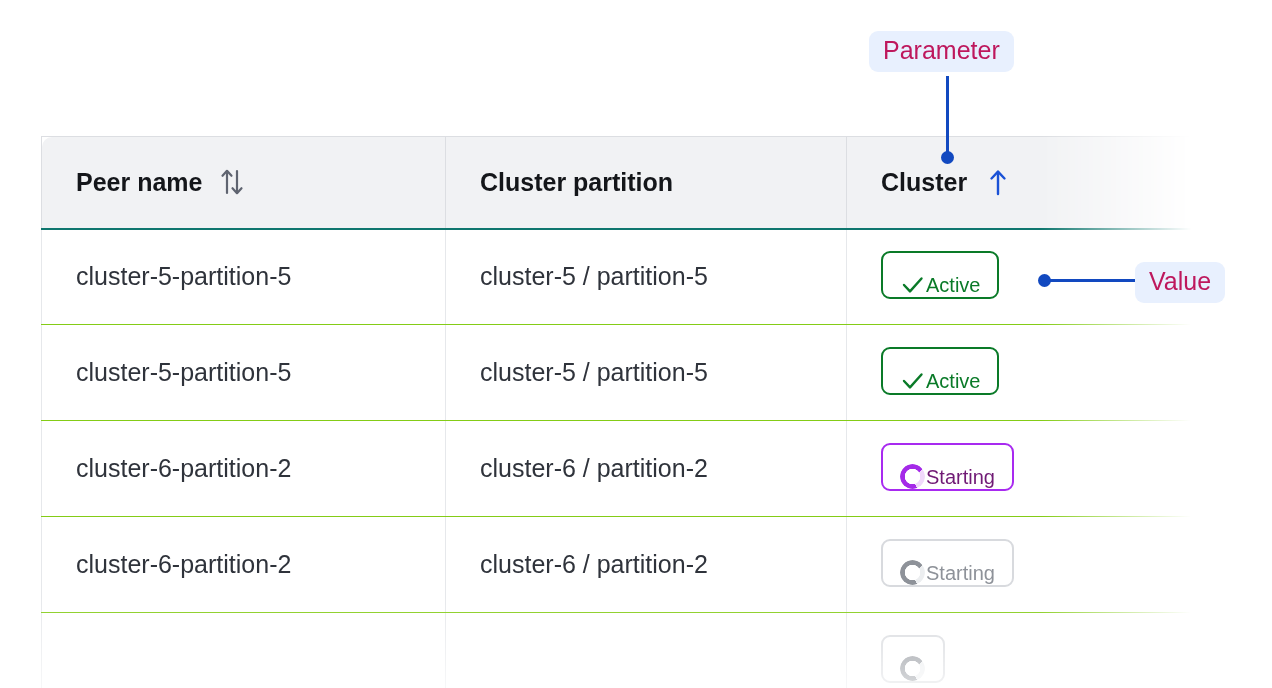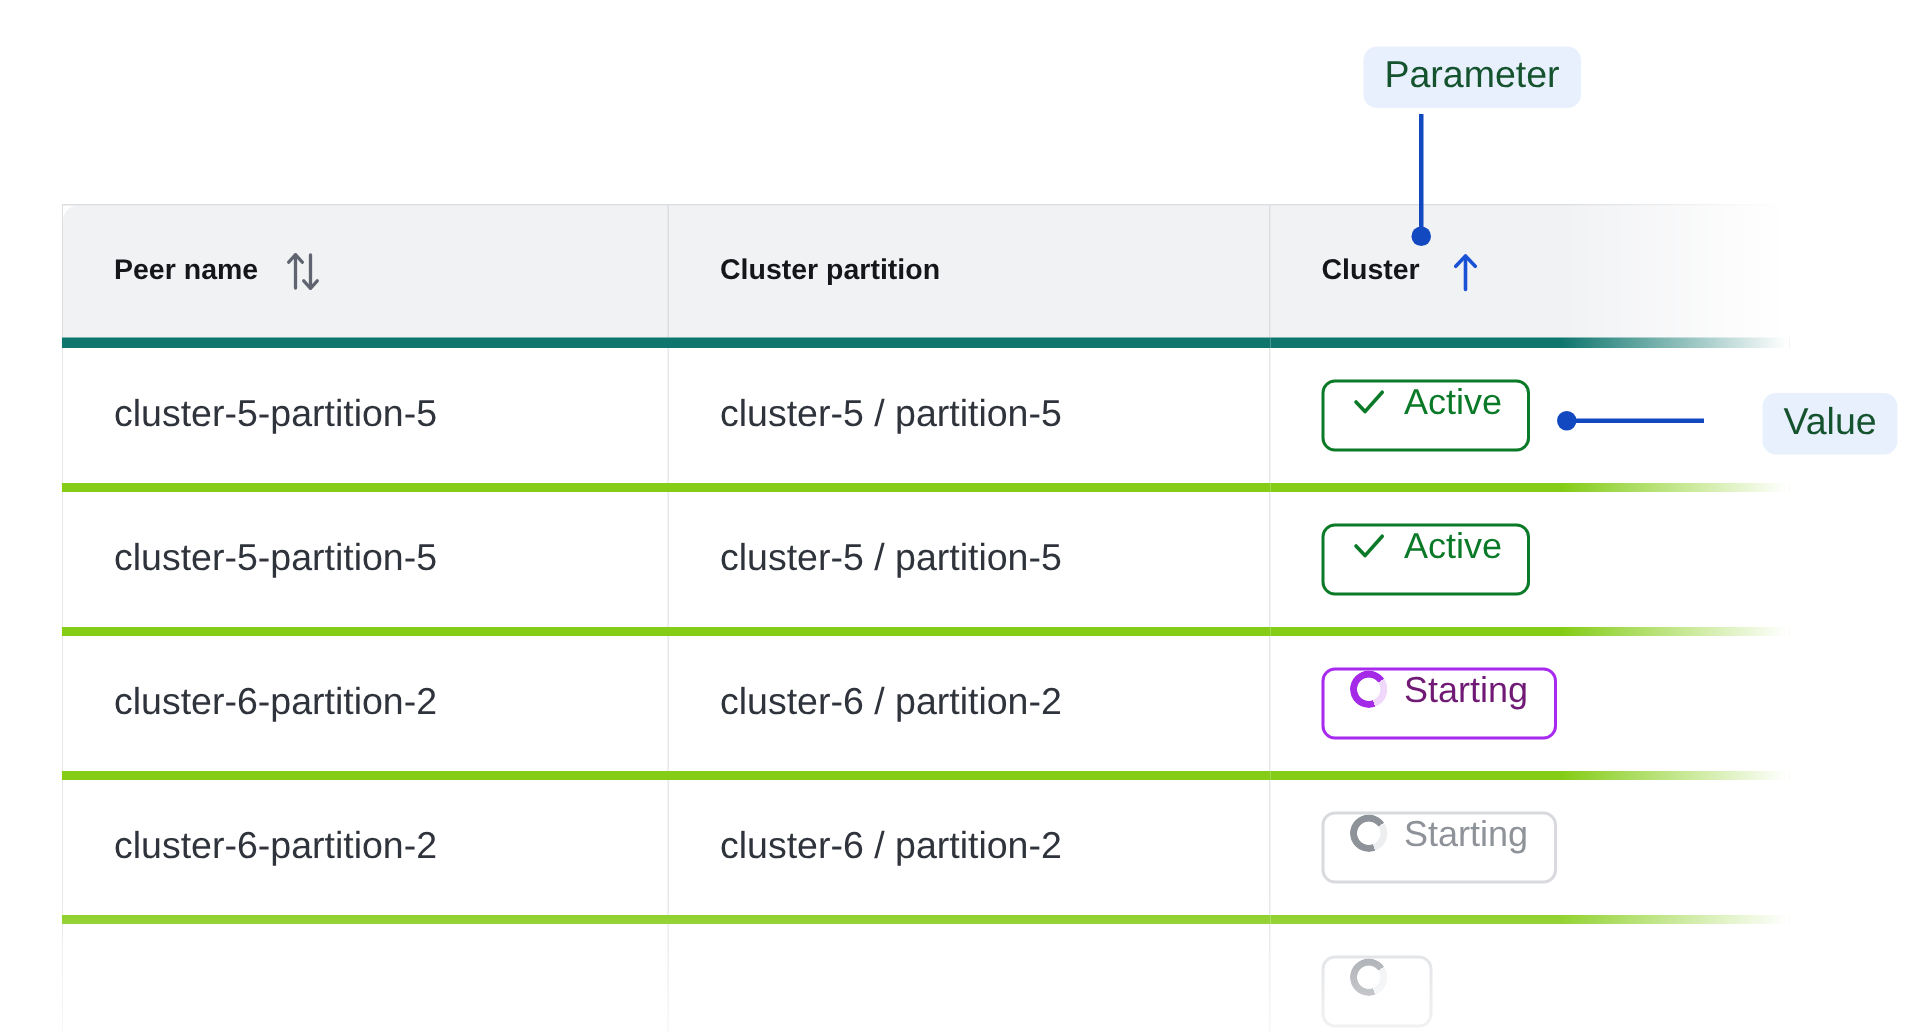--- a/index.html
+++ b/index.html
@@ -45,42 +45,42 @@
     table-layout: fixed;
     background: #ffffff;
   }
 
   table.peer-table thead th {
     background: #f1f2f4;
     height: 92px;
     padding: 0 0 0 34px;
     text-align: left;
     vertical-align: middle;
-    font-size: 19px;
+    font-size: 25px;
     font-weight: bold;
     color: #14161a;
-    border-bottom: 7px solid #0f766e;
+    border-bottom: 2px solid #0f766e;
     border-right: 1px solid #dcdee2;
     box-sizing: border-box;
     white-space: nowrap;
   }
   table.peer-table thead th:first-child {
     border-left: 1px solid #dcdee2;
     border-top: 1px solid #dcdee2;
     border-top-left-radius: 10px;
   }
   table.peer-table thead th:not(:first-child) { border-top: 1px solid #dcdee2; margin-top: 26px; }
 
   table.peer-table tbody td {
     height: 96px;
     padding: 0 16px 0 34px;
     vertical-align: middle;
     font-size: 25px;
     color: #2f333b;
-    border-bottom: 6px solid #84cc16;
+    border-bottom: 1px solid #84cc16;
     border-right: 1px solid #e6e8eb;
     box-sizing: border-box;
     white-space: nowrap;
     background: #ffffff;
   }
   table.peer-table tbody td:first-child { border-left: 1px solid #e6e8eb; }
 
   tr.dim td { color: #a9adb5; }
 
   .col-peer   { width: 404px; }
@@ -92,27 +92,27 @@
     align-items: center;
     gap: 17px;
   }
 
   
   .sort-both, .sort-asc { display: block; flex: none; }
 
   
   .pill {
     display: inline-flex;
-    align-items: flex-start;
-    gap: 11px;
+    align-items: flex-end;
+    gap: 1px;
     border: 2px solid;
     border-radius: 9px;
     height: 48px;
     padding: 0 17px;
-    font-size: 24px;
+    font-size: 20px;
     box-sizing: border-box;
     background: #ffffff;
   }
   .pill.active   { border-color: #0a7a28; color: #0a7a28; }
   .pill.starting { border-color: #a82af0; color: #701a75; }
   .pill.pending  { border-color: #d8dade; color: #8e9299; }
 
   .check-ico { display:block; flex:none; }
 
   .spinner {
@@ -131,27 +131,26 @@
     background:
       conic-gradient(from 160deg, #8e9299 0deg 255deg, #eceef0 255deg 360deg);
     -webkit-mask: radial-gradient(circle, transparent 7.5px, #000 8px);
     mask: radial-gradient(circle, transparent 7.5px, #000 8px);
   }
 
   
   .anno-badge {
     position: absolute;
     background: #e8f0fe;
-    color: #14532d;
+    color: #be185d;
     font-size: 25px;
     border-radius: 9px;
     padding: 7px 14px 9px 14px;
     line-height: 1;
     white-space: nowrap;
-    margin-left: 40px;
   }
   #badge-parameter { left: 869px; top: 31px; }
   #badge-value     { left: 1135px; top: 262px; }
 
   .anno-line {
     position: absolute;
     background: #1249c0;
   }
   #line-parameter { left: 946px; top: 76px; width: 3px; height: 82px; }
   #line-value     { left: 1044px; top: 279px; width: 92px; height: 3px; }

